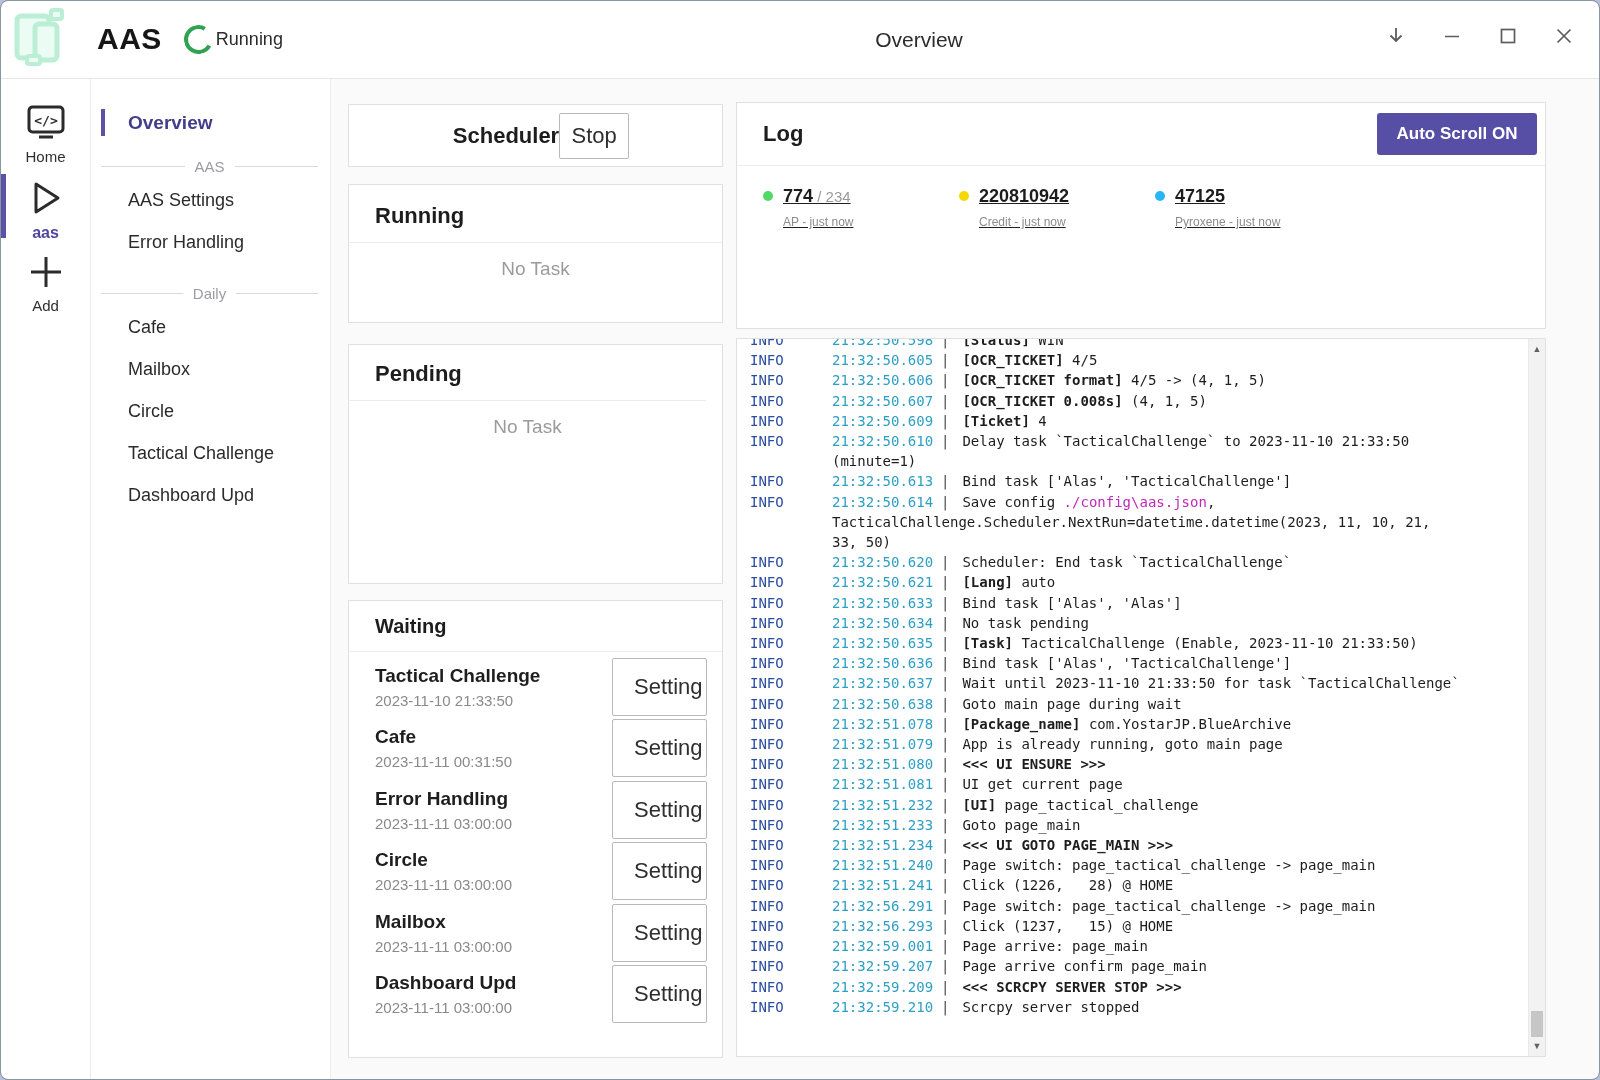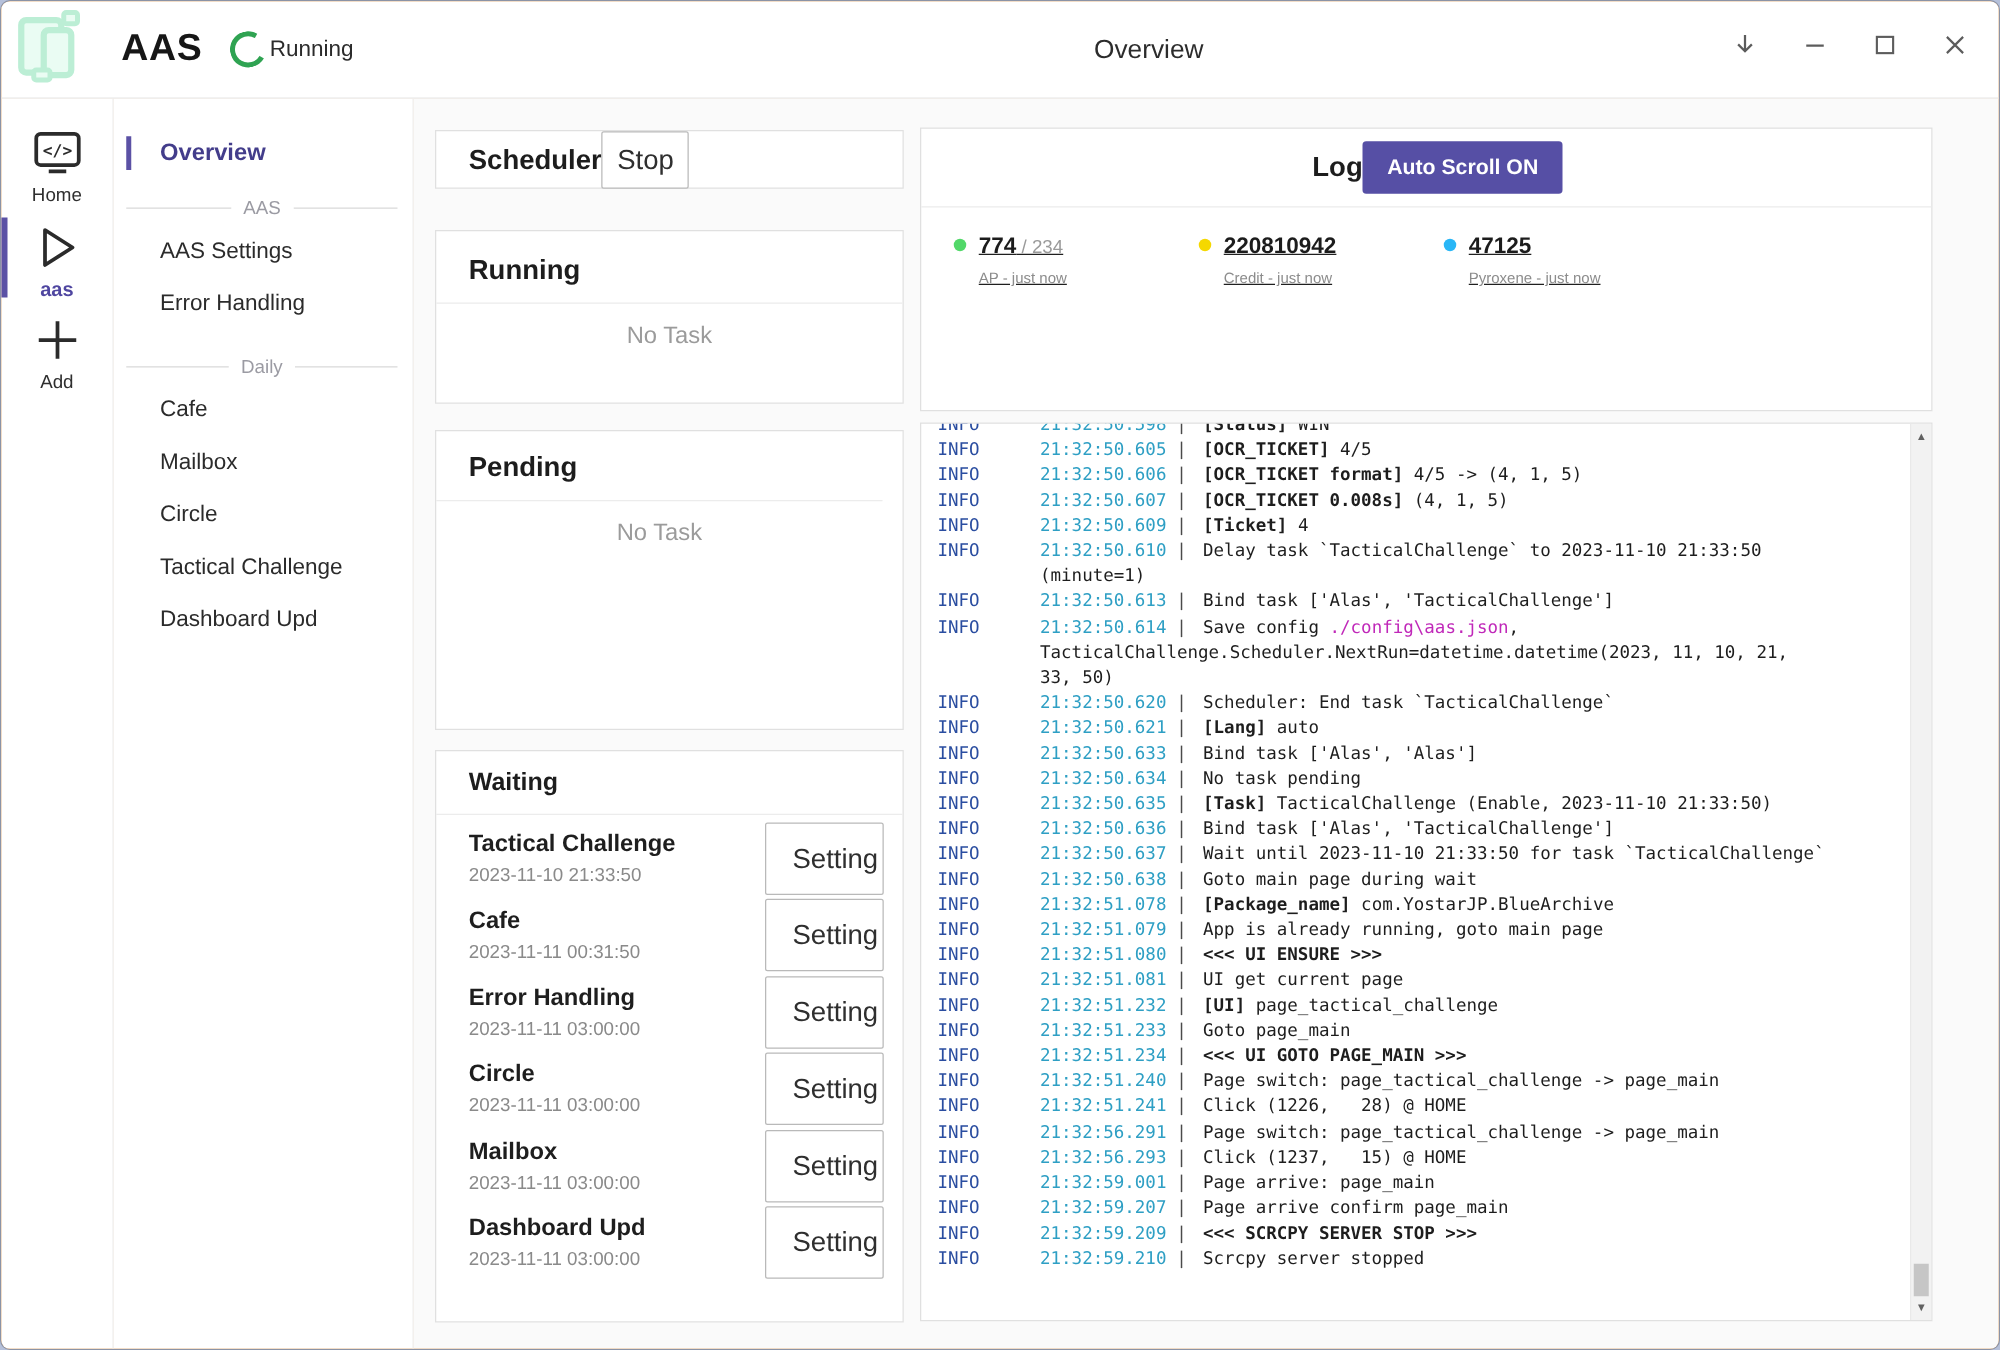--- a/index.html
+++ b/index.html
@@ -1,16 +1,16 @@
 <!DOCTYPE html>
 <html><head>
 <meta charset="utf-8">
 <style>
   html,body{margin:0;padding:0;background:#b5c0da;}
-  .window{position:relative;width:1600px;height:1080px;background:#fdba74;
+  .window{position:relative;width:1600px;height:1080px;background:#737373;
     border:1px solid #8b93a6;border-radius:8px;overflow:hidden;box-sizing:border-box;
     font-family:"Liberation Sans", sans-serif;color:#1f1f1f;}
 
   
   .titlebar{position:absolute;left:0;top:0;width:100%;height:78px;background:#fff;
     border-bottom:1px solid #e6e6e6;box-sizing:border-box;}
   .brand{position:absolute;left:10px;top:7px;display:flex;align-items:center;}
   .app-name{font-size:30px;font-weight:800;color:#161616;margin-left:22px;letter-spacing:.5px;}
   .spinner{width:21px;height:21px;border:4.5px solid #2fa352;border-right-color:transparent;
     border-radius:50%;margin-left:22px;transform:rotate(-15deg);}
@@ -46,37 +46,37 @@
   
   .content{position:absolute;left:330px;top:78px;right:0;bottom:0;background:#fafafa;}
   .card{position:absolute;background:#fff;border:1px solid #e0e0e0;box-sizing:border-box;}
   .card-title{font-size:22px;font-weight:bold;color:#1d1d1d;}
   .hdiv{height:1px;background:#ececec;margin-top:13px;}
   .no-task{text-align:center;color:#9b9b9b;font-size:19px;margin-top:15px;}
   .ghost-btn{background:#fff;border:1px solid #b9b9b9;border-radius:2px;color:#2f2f2f;
     font-size:22px;font-family:"Liberation Sans",sans-serif;cursor:pointer;}
 
   
-  .card-scheduler{left:17px;top:25px;width:375px;height:47px;display:flex;align-items:center;
-    padding:0 15px 0 26px;justify-content:flex-start;}
+  .card-scheduler{left:17px;top:25px;width:375px;height:63px;display:flex;align-items:center;
+    padding:0 15px 0 26px;justify-content:center;}
   .stop-btn{width:70px;height:46px;}
   .card-running{left:17px;top:105px;width:375px;height:139px;padding:18px 0 0 0;}
   .card-running .card-title,.card-pending .card-title{margin-left:26px;}
   .card-pending{left:17px;top:265px;width:375px;height:240px;padding:16px 16px 0 0;}
   .card-waiting{left:17px;top:521px;width:375px;height:458px;padding:14px 0 0 0;}
   .card-waiting .card-title{margin-left:26px;font-size:20px;}
   .wait-list{padding:4px 15px 0 26px;}
   .wait-row{height:61.5px;display:flex;align-items:center;justify-content:space-between;}
   .wait-info .name{font-size:19px;font-weight:bold;color:#1e1e1e;}
   .wait-info .date{font-size:15px;color:#8a8a8a;margin-top:5px;}
   .setting-btn{width:95px;height:58px;padding-left:21px;}
 
   
   .card-log{left:405px;top:23px;width:810px;height:227px;}
-  .log-head{height:62px;display:flex;align-items:center;justify-content:center;
+  .log-head{height:62px;display:flex;align-items:center;justify-content:space-between;
     padding:0 8px 0 26px;}
   .autoscroll-btn{width:160px;height:42px;background:#564fa5;color:#fff;border:none;
     border-radius:3px;font-size:17px;font-weight:600;font-family:"Liberation Sans",sans-serif;cursor:pointer;}
   .stats{display:flex;padding:20px 0 0 26px;text-decoration:underline;}
   .stat{width:196px;display:flex;}
   .stat-dot{width:10px;height:10px;border-radius:50%;margin:5px 10px 0 0;flex:none;}
   .stat-value{font-size:18px;font-weight:bold;color:#1c1c1c;}
   .stat-extra{font-size:15px;font-weight:normal;color:#9a9a9a;}
   .stat-label{font-size:12px;color:#8c8c8c;margin-top:8px;}
 

